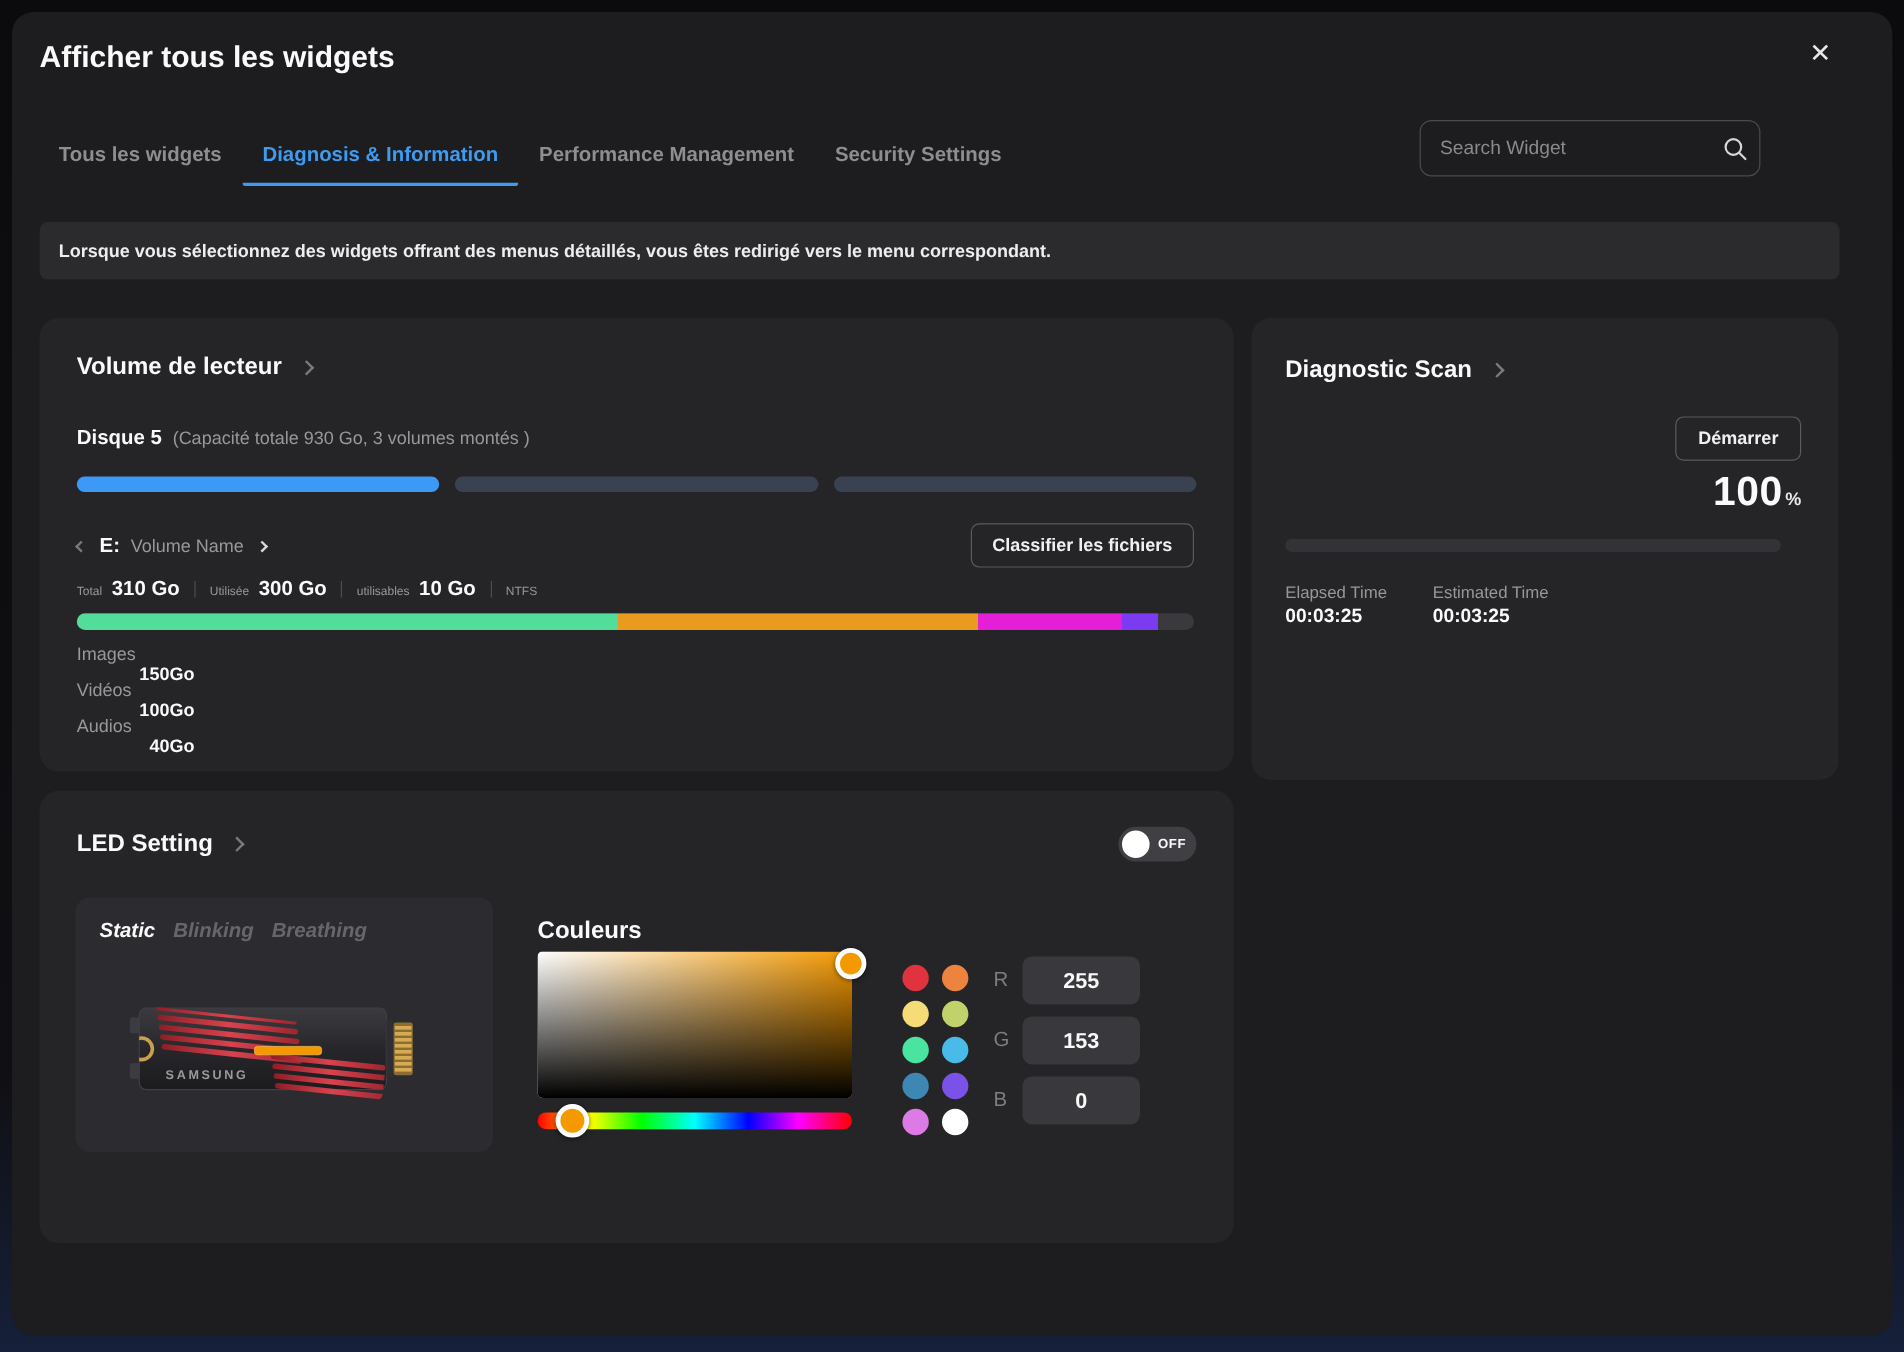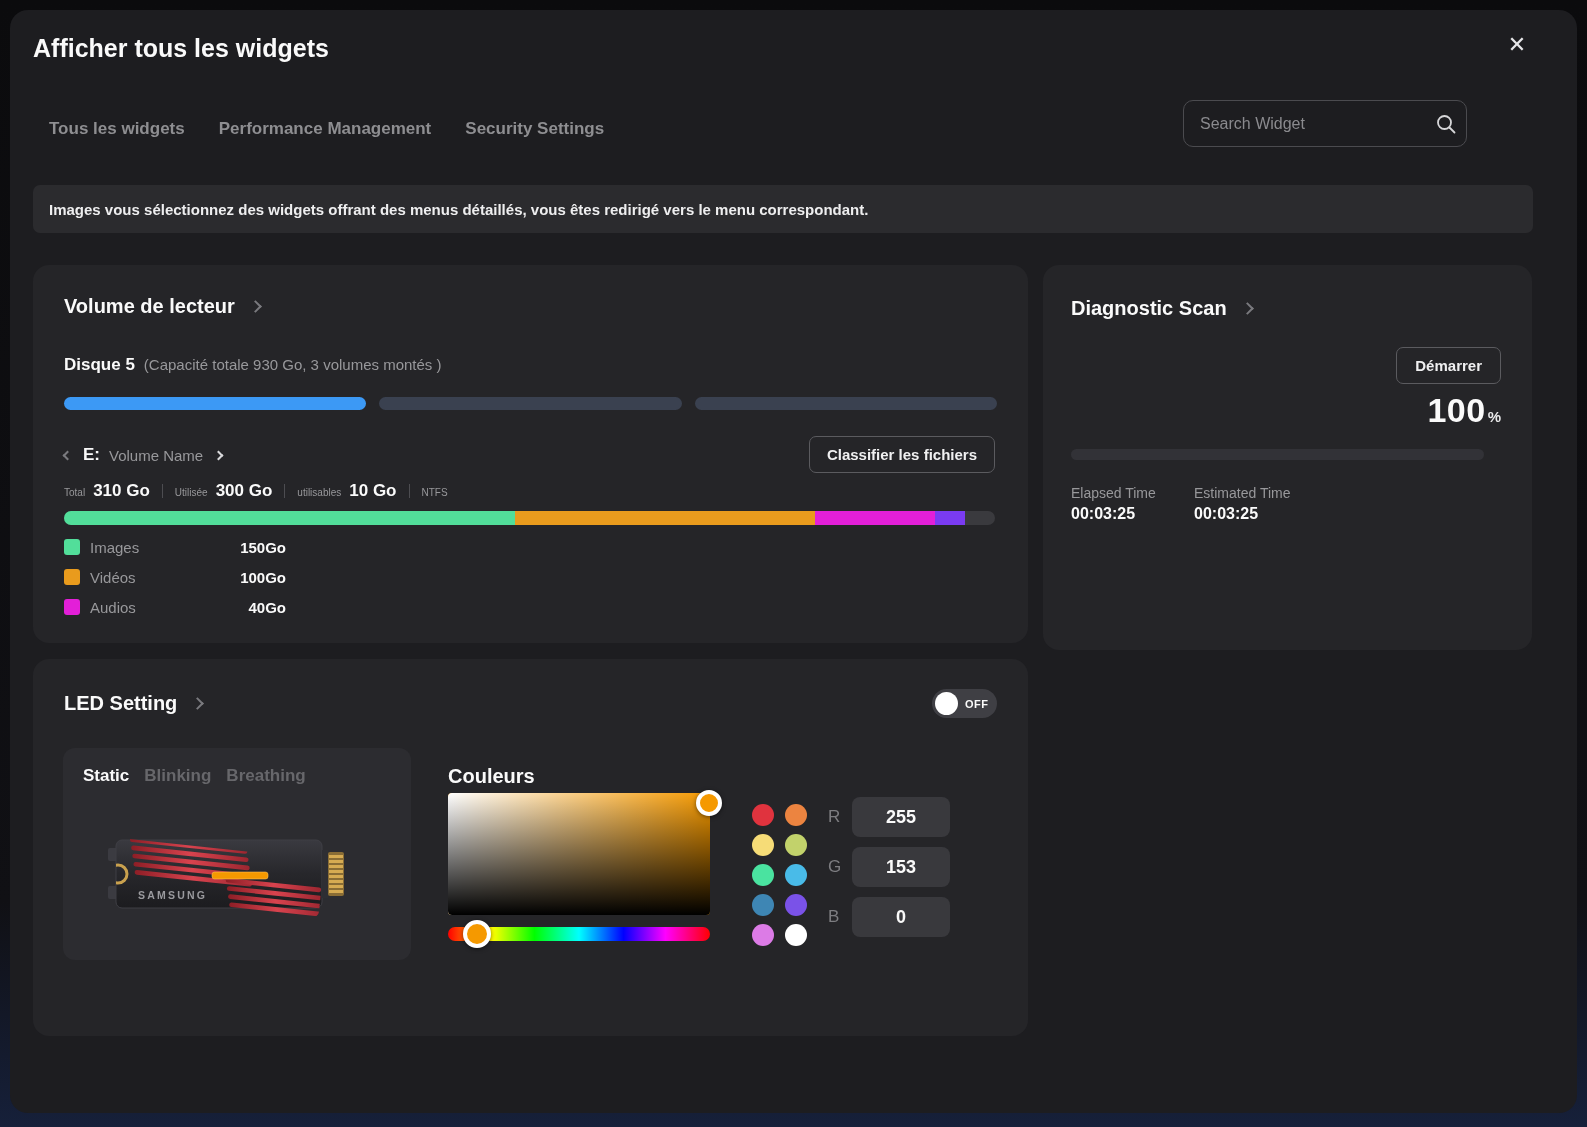--- a/index.html
+++ b/index.html
@@ -62,21 +62,21 @@
   .stats-row { position:absolute; left:31px; top:216px; display:flex; align-items:baseline; }
   .stat-label { font-size:10px; color:#98989b; margin-right:8px; }
   .stat-value { font-size:17px; font-weight:700; color:#fafafa; }
   .stat-sep { width:1px; height:14px; background:#4d4d51; margin:0 12px; align-self:center; }
   .usage-bar { position:absolute; left:31px; top:246px; width:931px; height:14px; border-radius:7px;
     background:#3a3a3e; display:flex; overflow:hidden; }
   .usage-seg { height:100%; }
   .legend-col { position:absolute; top:272px; }
   #legend-col-1 { left:31px; }
   #legend-col-2 { left:327px; }
-  .legend-item { display:flex; align-items:center; height:20px; margin-bottom:10px; }
+  .legend-item { display:flex; align-items:center; height:20px; margin-bottom:10px;flex-direction:column; }
   .legend-sq { width:16px; height:16px; border-radius:3px; margin-right:10px; }
   .legend-name { width:120px; font-size:15px; color:#98989b; }
   .legend-val { width:76px; font-size:15px; font-weight:700; color:#fafafa; text-align:right; }
 
   
   #diag-card { left:1033px; top:255px; width:489px; height:385px; }
   .dropdown { position:absolute; left:28px; top:82px; width:252px; height:37px;
     border:1px solid #4b4b4f; border-radius:7px; display:flex; align-items:center; cursor:pointer; }
   .dropdown-label { flex:1; padding-left:16px; font-size:15px; color:#ececee; }
   .caret-down { width:0; height:0; border-left:6px solid transparent; border-right:6px solid transparent;
@@ -91,21 +91,21 @@
   .time-value { position:absolute; top:240px; font-size:16px; font-weight:700; color:#fafafa; }
 
   
   #led-card { left:23px; top:649px; width:995px; height:377px; }
   .toggle { position:absolute; left:899px; top:30px; width:65px; height:29px; background:#3f3f44;
     border-radius:15px; display:flex; align-items:center; cursor:pointer; }
   .toggle-knob { width:23px; height:23px; border-radius:50%; background:#ffffff; margin-left:3px; }
   .toggle-text { font-size:11px; font-weight:700; color:#fafafa; margin-left:7px; letter-spacing:.5px; }
   .mode-panel { position:absolute; left:30px; top:89px; width:348px; height:212px;
     background:#2c2c30; border-radius:12px; }
-  .mode-tabs { position:absolute; left:20px; top:18px; display:flex; gap:15px; }
+  .mode-tabs { position:absolute; left:20px; top:18px; display:flex; gap:15px;font-style:italic; }
   .mode-tab { font-size:17px; font-weight:700; color:#67676b; cursor:pointer; }
   .mode-tab.active { color:#fafafa; }
   .ssd-wrap { position:absolute; left:45px; top:78px; }
 
   .colors-title { position:absolute; left:415px; top:106px; font-size:20px; font-weight:700; color:#fafafa; }
   .gradient-box { position:absolute; left:415px; top:134px; width:262px; height:122px;
     border-radius:4px; overflow:hidden; cursor:crosshair; }
   .grad-hue,.grad-white,.grad-black { position:absolute; inset:0; }
   .grad-white { background:linear-gradient(to right,#ffffff,rgba(255,255,255,0)); }
   .grad-black { background:linear-gradient(to top,#000000,rgba(0,0,0,0)); }
@@ -129,35 +129,36 @@
 <body>
 
 <div class="stage">
   <div class="dialog">
 
     <div class="dlg-title">Afficher tous les widgets</div>
     <div class="close-btn">✕</div>
 
     <div class="tabs">
       <div class="tab">Tous les widgets</div>
+      <div class="tab active">Diagnosis &amp; Information</div>
       <div class="tab">Performance Management</div>
       <div class="tab">Security Settings</div>
     </div>
 
     <div class="search-box">
       <input type="text" placeholder="Search Widget" style="">
       <span class="search-ico">
         <svg width="22" height="22" viewBox="0 0 22 22">
             <circle cx="9.5" cy="9.5" r="6.5" fill="none" stroke="#d7d7d9" stroke-width="1.8"></circle>
             <line x1="14.5" y1="14.5" x2="19.5" y2="19.5" stroke="#d7d7d9" stroke-width="1.8" stroke-linecap="round"></line>
           </svg>
       </span>
     </div>
 
-    <div class="banner">Images vous sélectionnez des widgets offrant des menus détaillés, vous êtes redirigé vers le menu correspondant.</div>
+    <div class="banner">Lorsque vous sélectionnez des widgets offrant des menus détaillés, vous êtes redirigé vers le menu correspondant.</div>
 
     <div class="card" id="volume-card">
       <div class="card-title" style="left:31px; top:30px;">
         <span>Volume de lecteur</span>
         <span class="chev r dim"></span>
       </div>
 
       <div class="disk-row">
         <span class="disk-name">Disque 5</span>
         <span class="disk-info">(Capacité totale 930 Go, 3 volumes montés )</span>

